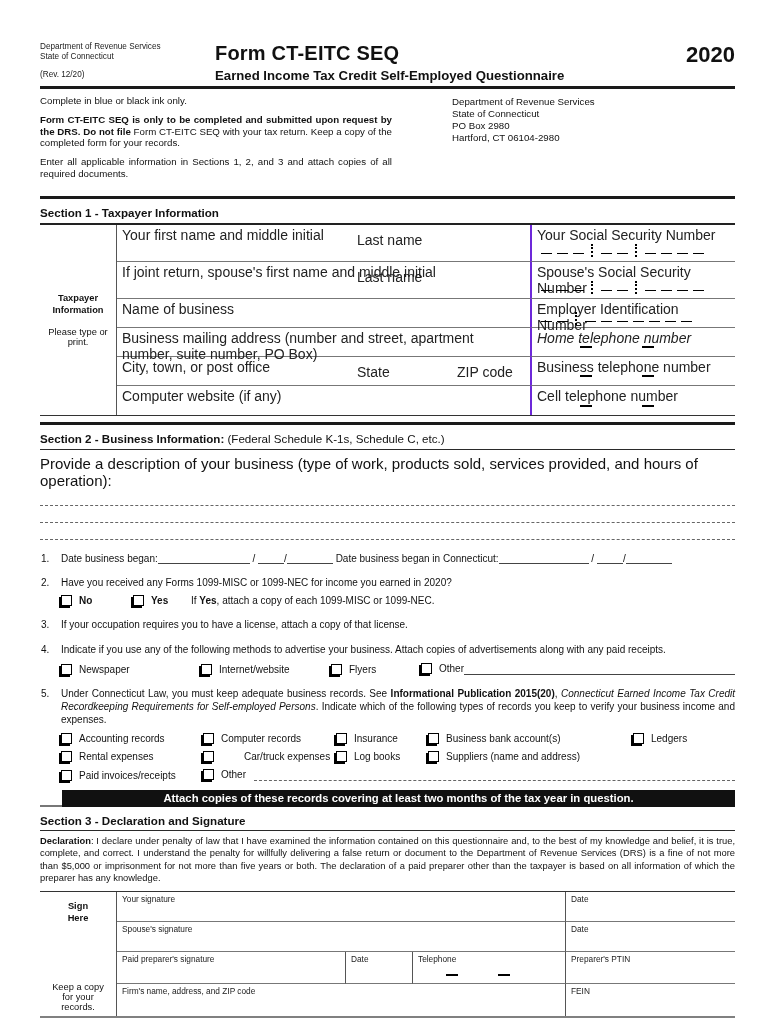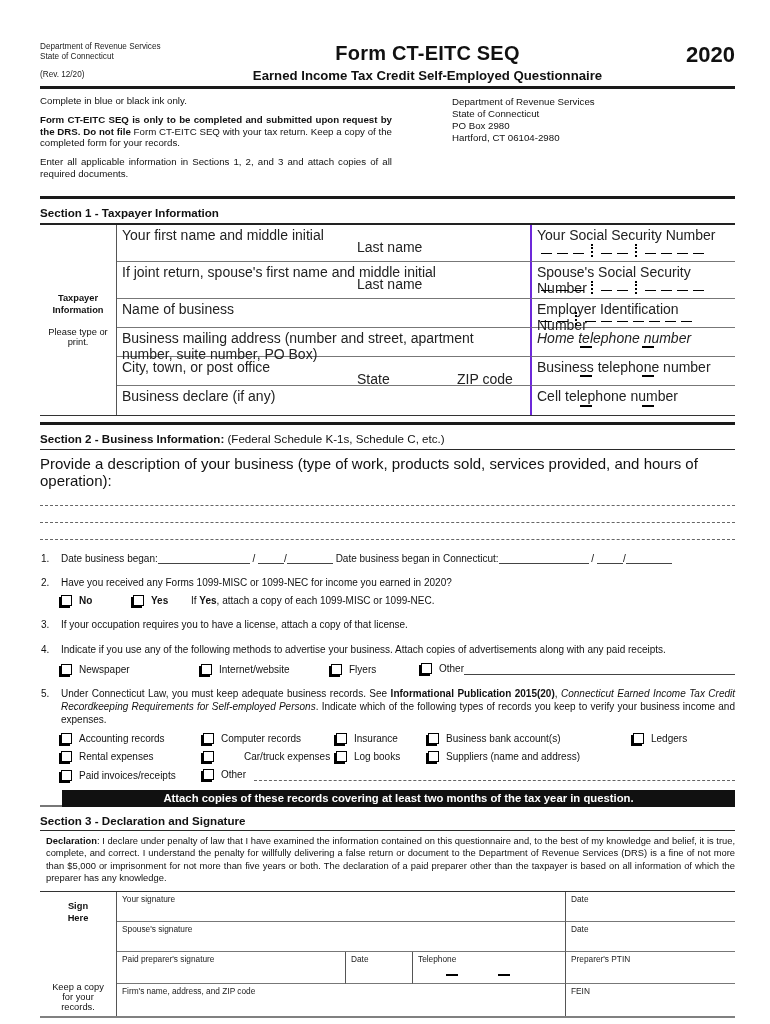--- a/index.html
+++ b/index.html
@@ -6,21 +6,21 @@
   html,body { background:#e8e8e8; }
   .page {
     width:770px; height:1024px; background:#fff; margin:0 auto;
     font-family:"Liberation Sans", sans-serif; color:#111;
     padding:42px 35px 0 40px; overflow:hidden; position:relative;
   }
   
   .hdr { display:grid; grid-template-columns:175px 1fr 95px; align-items:start; }
   .hdr-left { font-size:8.2px; line-height:1.25; color:#222; }
   .hdr-left .rev { margin-top:7px; }
-  .hdr-center { text-align:center; }
+  .hdr-center { }
   .form-title { font-size:20px; font-weight:bold; letter-spacing:.2px; }
   .form-subtitle { font-size:13.2px; font-weight:bold; margin-top:3px; }
   .hdr-year { font-size:22px; font-weight:bold; text-align:right; }
   .rule-heavy { border-top:3px solid #1a1a1a; margin-top:3px; }
   .rule-med { border-top:1.6px solid #2a2a2a; }
   
   .instructions { display:flex; gap:14px; margin-top:6px; font-size:9.7px; line-height:1.22; }
   .instr-left { width:352px; }
   .instr-left p { margin-bottom:7px; text-align:justify; }
   .instr-right { flex:1; }
@@ -33,21 +33,21 @@
         grid-template-rows:37px 37px 29px 29px 29px 29px;
         border-top:2px solid #222; border-bottom:1.6px solid #333; }
   .s1 .side { grid-column:1; grid-row:1/7; border-right:1px solid #555;
         display:flex; flex-direction:column; justify-content:center; align-items:center;
         text-align:center; font-size:9.3px; gap:10px; padding:2px; }
   .s1 .side .b { font-weight:bold; line-height:1.25; }
   .s1 .cell { position:relative; border-bottom:1px solid #777; padding:2px 5px;
         font-size:14px; color:#222; }
   .s1 .cell.last { border-bottom:none; }
   .s1 .rcell { border-left:2px solid #6d28d9; }
-  .abs { position:absolute; top:14px; }
+  .abs { position:absolute; top:7px; }
   .pat { position:absolute; left:6px; bottom:4px; white-space:nowrap; }
   .d { display:inline-block; width:11px; height:8px; border-bottom:1.6px solid #000; margin:0 2.5px; }
   .vsep { display:inline-block; width:0; height:13px; border-left:2px dotted #000; margin:0 5px; vertical-align:-3px; }
   .tel { position:absolute; left:6px; bottom:5px; padding-left:42px; }
   .td { display:inline-block; width:12px; height:7px; border-bottom:2px solid #000; margin-right:50px; }
   
   .desc-row { display:flex; align-items:flex-end; font-size:15px; margin-top:5px; }
   .desc-row .fill { flex:1; border-bottom:1.2px dashed #666; height:12px; margin-left:6px; }
   .blank-line { border-bottom:1.2px dashed #666; height:17px; }
   .item { display:flex; font-size:10px; line-height:1.3; margin-top:12px; }
@@ -56,21 +56,21 @@
   .u { display:inline-block; border-bottom:1.2px solid #444; height:11px; vertical-align:-2px; }
   .cbrow { display:flex; margin:7px 0 0 21px; font-size:10px; align-items:flex-end; }
   .cb { display:inline-block; width:11px; height:11px; border:1.6px solid #000; background:#fff;
         box-shadow:-2px 2px 0 0 #000; margin-right:7px; vertical-align:-2px; flex:none; cursor:pointer; }
   .opt { display:flex; align-items:center; }
   .banner-row { display:flex; align-items:stretch; margin-top:9px; height:17px; }
   .banner-stub { width:22px; border-bottom:2.5px solid #777; }
   .banner { flex:1; background:#111; color:#fff; font-weight:bold; font-size:11.3px;
         text-align:center; line-height:17px; }
   
-  .decl { font-size:9.35px; line-height:1.33; text-align:justify; margin-top:4px;margin-left:6px; }
+  .decl { font-size:9.35px; line-height:1.33; text-align:justify; margin-top:4px; }
   .s3 { display:grid; grid-template-columns:77px 228px 67px 153px 1fr;
         grid-template-rows:30px 30px 32px 32px; margin-top:6px;
         border-top:1.6px solid #333; border-bottom:2.5px solid #808080; }
   .s3 .side { grid-column:1; grid-row:1/5; border-right:1px solid #555;
         display:flex; flex-direction:column; align-items:center; justify-content:space-between;
         text-align:center; font-size:9.3px; padding:8px 6px 4px; }
   .s3 .side .b { font-weight:bold; line-height:1.3; }
   .s3 .cell { position:relative; border-bottom:1px solid #777; padding:2px 5px; font-size:8.3px; color:#222; }
   .s3 .cell.lastrow { border-bottom:none; }
   .s3 .bl { border-left:1px solid #555; }
@@ -159,21 +159,21 @@
       <span>City, town, or post office</span>
       <span class="abs" style="left:240px;">State</span>
       <span class="abs" style="left:340px;">ZIP code</span>
     </div>
     <div class="cell rcell" style="grid-column:3;grid-row:5;">
       <span>Business telephone number</span>
       <span class="tel"><i class="td"></i><i class="td"></i></span>
     </div>
 
     <div class="cell last" style="grid-column:2;grid-row:6;">
-      <span>Business declare (if any)</span>
+      <span>Computer website (if any)</span>
     </div>
     <div class="cell rcell last" style="grid-column:3;grid-row:6;">
       <span>Cell telephone number</span>
       <span class="tel"><i class="td"></i><i class="td"></i></span>
     </div>
   </div>
   <div class="rule-heavy" style="margin-top:6px;"></div>
 
   <div class="sec-title"><span>Section 2 - Business Information:</span><span class="normal"> (Federal Schedule K-1s, Schedule C, etc.)</span></div>
   <div class="rule-med"></div>

